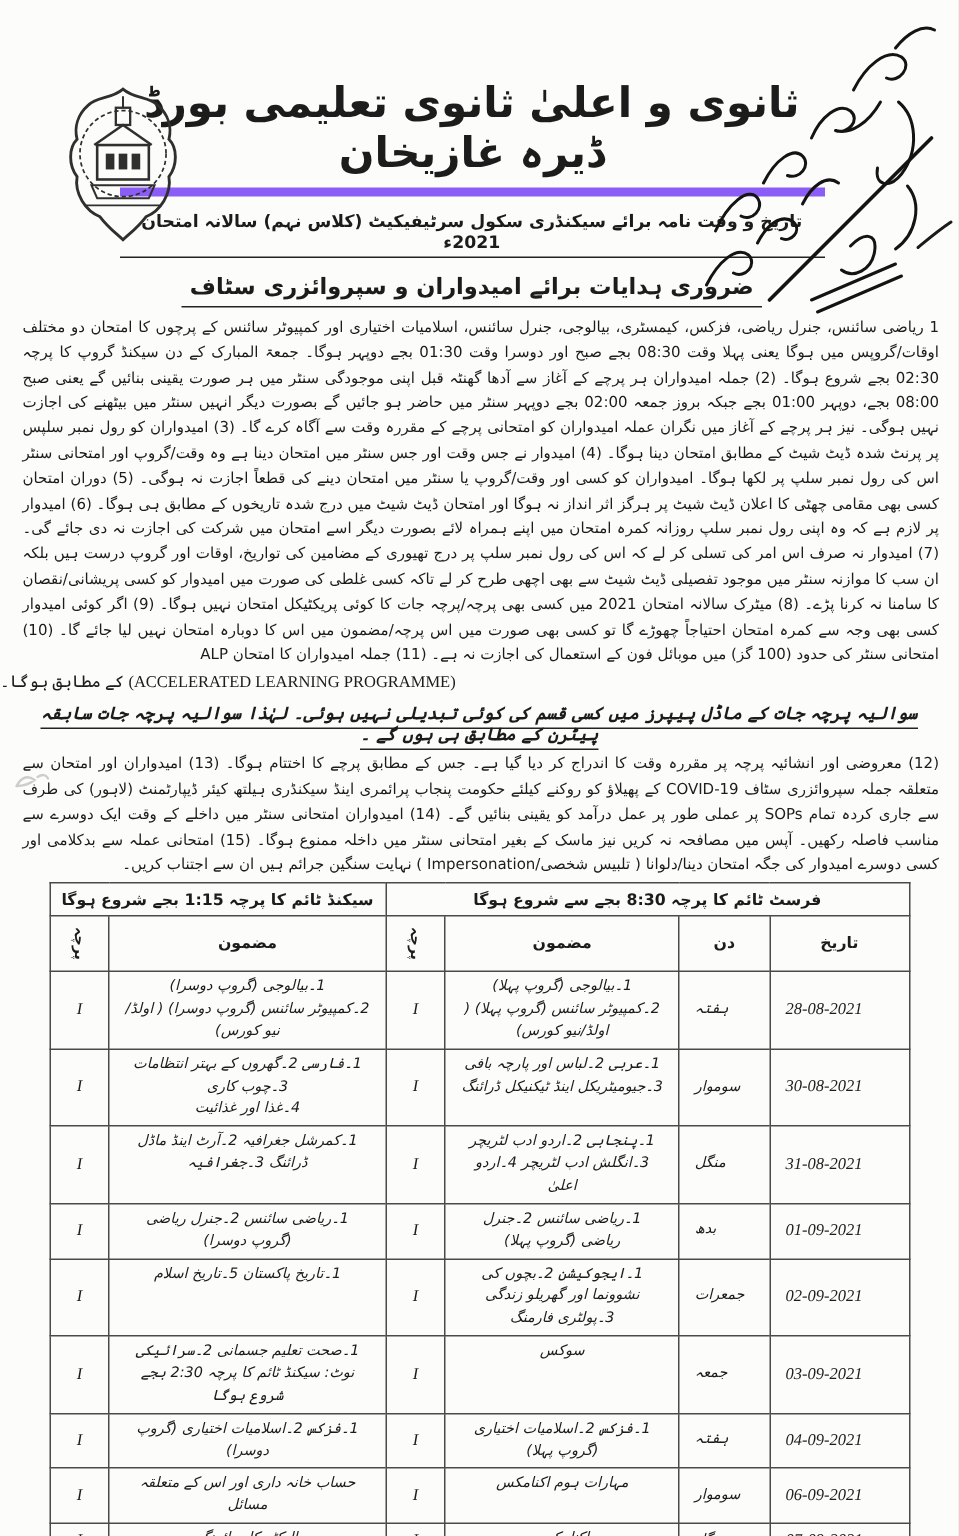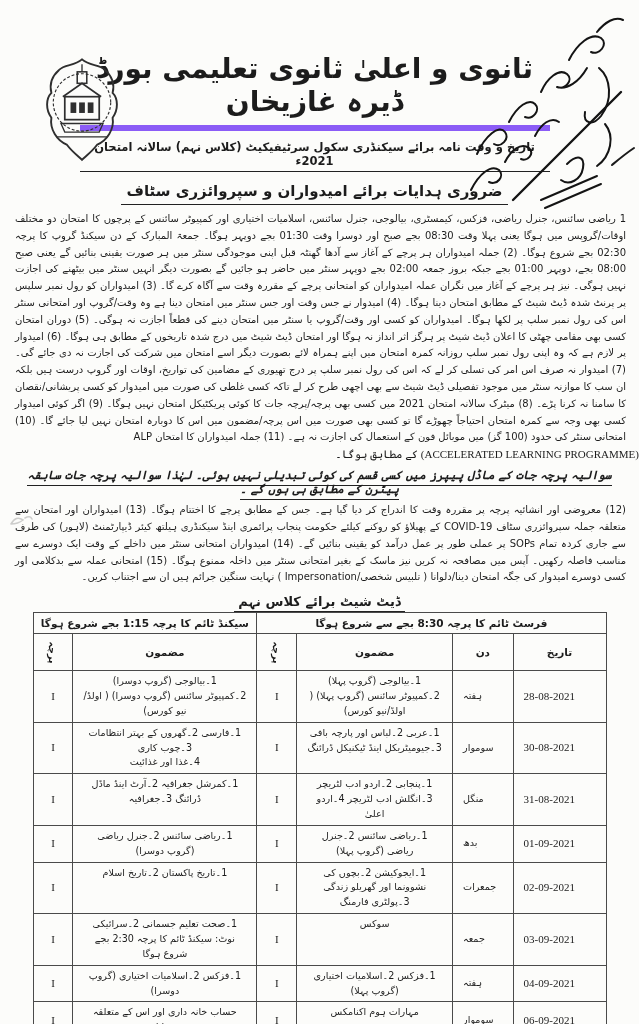--- a/index.html
+++ b/index.html
@@ -16,35 +16,35 @@
   .datesheet-line{display:inline-block;font-size:11.5px;font-weight:bold;
               border-bottom:1px solid #222;padding:0 4px 3px;margin-top:9px;}
   .instructions-heading{display:inline-block;font-size:15px;font-weight:bold;
               border-bottom:1.5px solid #222;padding:0 6px 4px;margin-top:10px;}
   .scribble{position:absolute;right:2px;top:4px;width:188px;height:208px;}
   .tick{position:absolute;right:3px;top:146px;width:26px;height:22px;}
 
   
   .para{direction:rtl;text-align:justify;margin:6px 13px 0 15px;
         font-size:10px;line-height:1.68;}
-  .alp-line{direction:rtl;text-align:right;font-size:11px;margin-top:2px;}
+  .alp-line{direction:rtl;text-align:left;font-size:11px;margin-top:2px;}
   .model-note{direction:rtl;text-align:center;font-weight:bold;font-size:11.5px;
         margin:7px 10px 2px;font-style:italic;}
   .model-note span{border-bottom:1.5px solid #222;padding-bottom:3px;}
 
   
   .table-title{direction:rtl;text-align:center;font-size:13px;font-weight:bold;margin:8px 0 3px;}
   .table-title span{border-bottom:1.5px solid #222;padding:0 4px 2px;}
   .pencil-mark{position:absolute;width:26px;height:18px;opacity:.35;}
   table.datesheet{border-collapse:collapse;margin:2px auto 0;direction:rtl;width:574px;}
   table.datesheet th,table.datesheet td{border:1px solid #4a4a4a;}
   th.group-h{font-size:10.5px;font-weight:bold;padding:4px 2px;}
   th.col-h{font-size:10.5px;font-weight:bold;padding:3px 2px;height:30px;}
   th.paper-h span{display:inline-block;transform:rotate(90deg);font-size:9.5px;}
-  td{font-size:9.6px;line-height:1.55;padding:3px 10px;vertical-align:top;}
+  td{font-size:9.6px;line-height:1.55;padding:3px 10px;vertical-align:top;font-style:italic;}
   td.c-date{font-family:"Liberation Serif",serif;font-size:11px;direction:ltr;
             text-align:left;white-space:nowrap;width:80px;vertical-align:middle;}
   td.c-day{text-align:left;width:42px;vertical-align:middle;}
   td.c-sub{text-align:center;white-space:pre-line;}
   td.c-sub.first{width:170px;}
   td.c-sub.second{width:212px;}
   td.c-paper{width:24px;text-align:center;font-family:"Liberation Serif",serif;
              font-size:11px;vertical-align:middle;}
 </style>
 </head>
@@ -95,21 +95,20 @@
     <svg class="tick" viewBox="0 0 26 22" aria-hidden="true">
       <path d="M24 2 C 15 8, 8 14, 2 19" fill="none" stroke="#1b1b1b" stroke-width="2" stroke-linecap="round"></path>
     </svg>
   </div>
 
   <div class="para">1 ریاضی سائنس، جنرل ریاضی، فزکس، کیمسٹری، بیالوجی، جنرل سائنس، اسلامیات اختیاری اور کمپیوٹر سائنس کے پرچوں کا امتحان دو مختلف اوقات/گروپس میں ہوگا یعنی پہلا وقت 08:30 بجے صبح اور دوسرا وقت 01:30 بجے دوپہر ہوگا۔ جمعۃ المبارک کے دن سیکنڈ گروپ کا پرچہ 02:30 بجے شروع ہوگا۔ (2) جملہ امیدواران ہر پرچے کے آغاز سے آدھا گھنٹہ قبل اپنی موجودگی سنٹر میں ہر صورت یقینی بنائیں گے یعنی صبح 08:00 بجے، دوپہر 01:00 بجے جبکہ بروز جمعہ 02:00 بجے دوپہر سنٹر میں حاضر ہو جائیں گے بصورت دیگر انہیں سنٹر میں بیٹھنے کی اجازت نہیں ہوگی۔ نیز ہر پرچے کے آغاز میں نگران عملہ امیدواران کو امتحانی پرچے کے مقررہ وقت سے آگاہ کرے گا۔ (3) امیدواران کو رول نمبر سلپس پر پرنٹ شدہ ڈیٹ شیٹ کے مطابق امتحان دینا ہوگا۔ (4) امیدوار نے جس وقت اور جس سنٹر میں امتحان دینا ہے وہ وقت/گروپ اور امتحانی سنٹر اس کی رول نمبر سلپ پر لکھا ہوگا۔ امیدواران کو کسی اور وقت/گروپ یا سنٹر میں امتحان دینے کی قطعاً اجازت نہ ہوگی۔ (5) دوران امتحان کسی بھی مقامی چھٹی کا اعلان ڈیٹ شیٹ پر ہرگز اثر انداز نہ ہوگا اور امتحان ڈیٹ شیٹ میں درج شدہ تاریخوں کے مطابق ہی ہوگا۔ (6) امیدوار پر لازم ہے کہ وہ اپنی رول نمبر سلپ روزانہ کمرہ امتحان میں اپنے ہمراہ لائے بصورت دیگر اسے امتحان میں شرکت کی اجازت نہ دی جائے گی۔ (7) امیدوار نہ صرف اس امر کی تسلی کر لے کہ اس کی رول نمبر سلپ پر درج تھیوری کے مضامین کی تواریخ، اوقات اور گروپ درست ہیں بلکہ ان سب کا موازنہ سنٹر میں موجود تفصیلی ڈیٹ شیٹ سے بھی اچھی طرح کر لے تاکہ کسی غلطی کی صورت میں امیدوار کو کسی پریشانی/نقصان کا سامنا نہ کرنا پڑے۔ (8) میٹرک سالانہ امتحان 2021 میں کسی بھی پرچہ/پرچہ جات کا کوئی پریکٹیکل امتحان نہیں ہوگا۔ (9) اگر کوئی امیدوار کسی بھی وجہ سے کمرہ امتحان احتیاجاً چھوڑے گا تو کسی بھی صورت میں اس پرچہ/مضمون میں اس کا دوبارہ امتحان نہیں لیا جائے گا۔ (10) امتحانی سنٹر کی حدود (100 گز) میں موبائل فون کے استعمال کی اجازت نہ ہے۔ (11) جملہ امیدواران کا امتحان ALP</div>
   <div class="alp-line latin">(ACCELERATED LEARNING PROGRAMME) کے مطابق ہوگا۔</div>
   <div class="model-note"><span>سوالیہ پرچہ جات کے ماڈل پیپرز میں کسی قسم کی کوئی تبدیلی نہیں ہوئی۔ لہٰذا سوالیہ پرچہ جات سابقہ پیٹرن کے مطابق ہی ہوں گے ۔</span></div>
   <div class="para">(12) معروضی اور انشائیہ پرچہ پر مقررہ وقت کا اندراج کر دیا گیا ہے۔ جس کے مطابق پرچے کا اختتام ہوگا۔ (13) امیدواران اور امتحان سے متعلقہ جملہ سپروائزری سٹاف COVID-19 کے پھیلاؤ کو روکنے کیلئے حکومت پنجاب پرائمری اینڈ سیکنڈری ہیلتھ کیئر ڈیپارٹمنٹ (لاہور) کی طرف سے جاری کردہ تمام SOPs پر عملی طور پر عمل درآمد کو یقینی بنائیں گے۔ (14) امیدواران امتحانی سنٹر میں داخلے کے وقت ایک دوسرے سے مناسب فاصلہ رکھیں۔ آپس میں مصافحہ نہ کریں نیز ماسک کے بغیر امتحانی سنٹر میں داخلہ ممنوع ہوگا۔ (15) امتحانی عملہ سے بدکلامی اور کسی دوسرے امیدوار کی جگہ امتحان دینا/دلوانا ( تلبیس شخصی/Impersonation ) نہایت سنگین جرائم ہیں ان سے اجتناب کریں۔</div>
 
-  <div class="table-title"><span>ڈیٹ شیٹ برائے کلاس نہم</span></div>
 
   <svg class="pencil-mark" style="left:8px;top:512px;" viewBox="0 0 26 18" aria-hidden="true">
     <path d="M3 12 q5 -9 12 -4 q-5 4 -12 4 m14 -6 q5 -3 7 1" fill="none" stroke="#777" stroke-width="1.6" stroke-linecap="round"></path>
   </svg>
 
   <table class="datesheet">
     <thead>
       <tr>
         <th class="group-h" colspan="4">فرسٹ ٹائم کا پرچہ 8:30 بجے سے شروع ہوگا</th>
         <th class="group-h" colspan="2">سیکنڈ ٹائم کا پرچہ 1:15 بجے شروع ہوگا</th>
@@ -160,21 +159,21 @@
       <td class="c-paper">I</td>
       <td class="c-sub second">1۔ریاضی سائنس  2۔جنرل ریاضی (گروپ دوسرا)</td>
       <td class="c-paper">I</td>
     </tr>
         <tr>
       <td class="c-date">02-09-2021</td>
       <td class="c-day">جمعرات</td>
       <td class="c-sub first">1۔ایجوکیشن  2۔بچوں کی نشوونما اور گھریلو زندگی
 3۔پولٹری فارمنگ</td>
       <td class="c-paper">I</td>
-      <td class="c-sub second">1۔تاریخ پاکستان  2۔تاریخ اسلام</td>
+      <td class="c-sub second">1۔تاریخ پاکستان  5۔تاریخ اسلام</td>
       <td class="c-paper">I</td>
     </tr>
         <tr>
       <td class="c-date">03-09-2021</td>
       <td class="c-day">جمعہ</td>
       <td class="c-sub first">سوکس</td>
       <td class="c-paper">I</td>
       <td class="c-sub second">1۔صحت تعلیم جسمانی  2۔سرائیکی
 نوٹ: سیکنڈ ٹائم کا پرچہ 2:30 بجے شروع ہوگا</td>
       <td class="c-paper">I</td>

